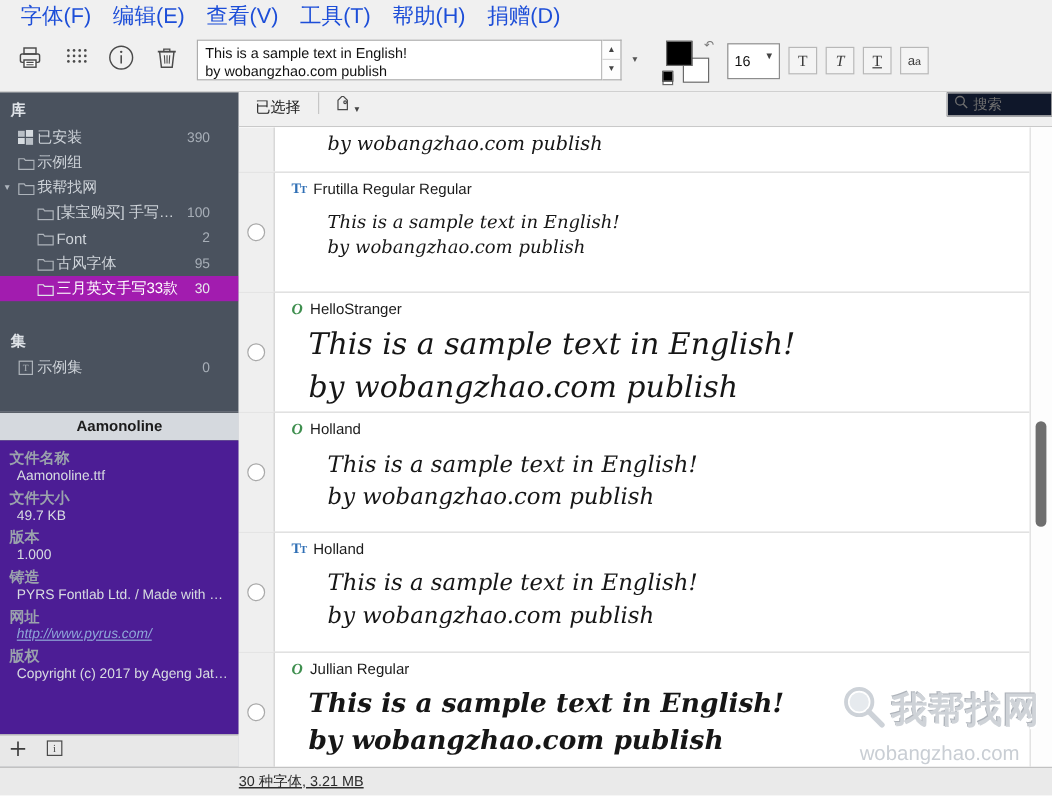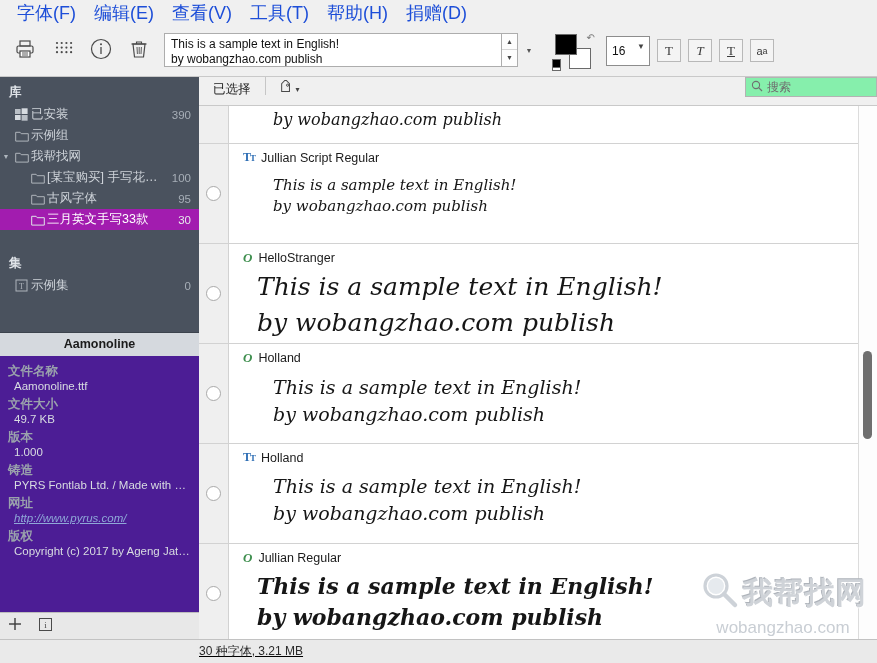--- a/index.html
+++ b/index.html
@@ -158,21 +158,21 @@
   .side-scroll { flex: 1 1 auto; overflow: hidden; padding-top: 4px; }
   .side-head {
     font-size: 12.5px; font-weight: bold; color: #dfe3e8;
     padding: 3px 0 3px 9px;
   }
   .side-row {
     display: flex; align-items: center;
     height: 21px;
     font-size: 12.5px;
     color: #cfd4da;
-    padding-right: 8px;
+    padding-right: 24px;
     cursor: default;
     white-space: nowrap;
   }
   .side-row.sel { background: #a21caf; color: #fff; }
   .side-row .twist {
     width: 12px; font-size: 7px; color: #aeb5bd; text-align: center;
     flex: 0 0 auto;
   }
   .side-row .ico { width: 19px; flex: 0 0 auto; display:flex; align-items:center; justify-content:center;}
   .side-row .lbl {
@@ -239,23 +239,23 @@
     margin-left: 4px;
     cursor: default;
   }
   .ch-sep { width: 1px; height: 18px; background: #c6c6c6; margin: 0 6px 0 4px; }
   .ch-tag {
     display: flex; align-items: center; gap: 3px;
     padding: 3px 6px; cursor: default;
   }
   .ch-spacer { flex: 1 1 auto; }
   .search {
-    width: 132px; height: 20px;
+    width: 88px; height: 20px;
     border: 1px solid #b3b3b3;
-    background: #86efac;
+    background: #0f172a;
     display: flex; align-items: center;
     gap: 4px; padding-left: 5px;
     margin-right: 0px;
     box-sizing: border-box;
   }
   .search .ph { font-size: 12px; color: #6f6f6f; }
 
   
   .list-area {
     flex: 1 1 auto;
@@ -513,20 +513,30 @@
           <span class="twist"></span>
           <span class="ico">
             <svg width="14" height="12" viewBox="0 0 14 12">
                 <path d="M0.7 2.3 h4.4 l1.1 1.4 h7.1 v7.4 h-12.6 z" fill="none" stroke="#aeb4bb" stroke-width="1"></path>
               </svg>
           </span>
           <span class="lbl">[某宝购买] 手写花体英…</span>
           <span class="cnt">100</span>
         </div>
 
+        <div class="side-row" style="padding-left:16px">
+          <span class="twist"></span>
+          <span class="ico">
+            <svg width="14" height="12" viewBox="0 0 14 12">
+                <path d="M0.7 2.3 h4.4 l1.1 1.4 h7.1 v7.4 h-12.6 z" fill="none" stroke="#aeb4bb" stroke-width="1"></path>
+              </svg>
+          </span>
+          <span class="lbl">Font</span>
+          <span class="cnt">2</span>
+        </div>
 
         <div class="side-row" style="padding-left:16px">
           <span class="twist"></span>
           <span class="ico">
             <svg width="14" height="12" viewBox="0 0 14 12">
                 <path d="M0.7 2.3 h4.4 l1.1 1.4 h7.1 v7.4 h-12.6 z" fill="none" stroke="#aeb4bb" stroke-width="1"></path>
               </svg>
           </span>
           <span class="lbl">古风字体</span>
           <span class="cnt">95</span>
@@ -641,21 +651,21 @@
             </div>
           </div>
 
           <div class="frow" style="height:99px">
             <div class="gutter">
               <div class="radio"></div>
             </div>
             <div class="fcontent">
               <div class="fname">
                 <span class="tt-ico">T<sub>T</sub></span>
-                <span>Jullian Script Regular</span>
+                <span>Frutilla Regular Regular</span>
               </div>
               <div class="preview" style="font-size:15px;margin-top:10px">
                 <div>This is a sample text in English!</div>
                 <div>by wobangzhao.com  publish</div>
               </div>
             </div>
           </div>
 
           <div class="frow" style="height:99px">
             <div class="gutter">

